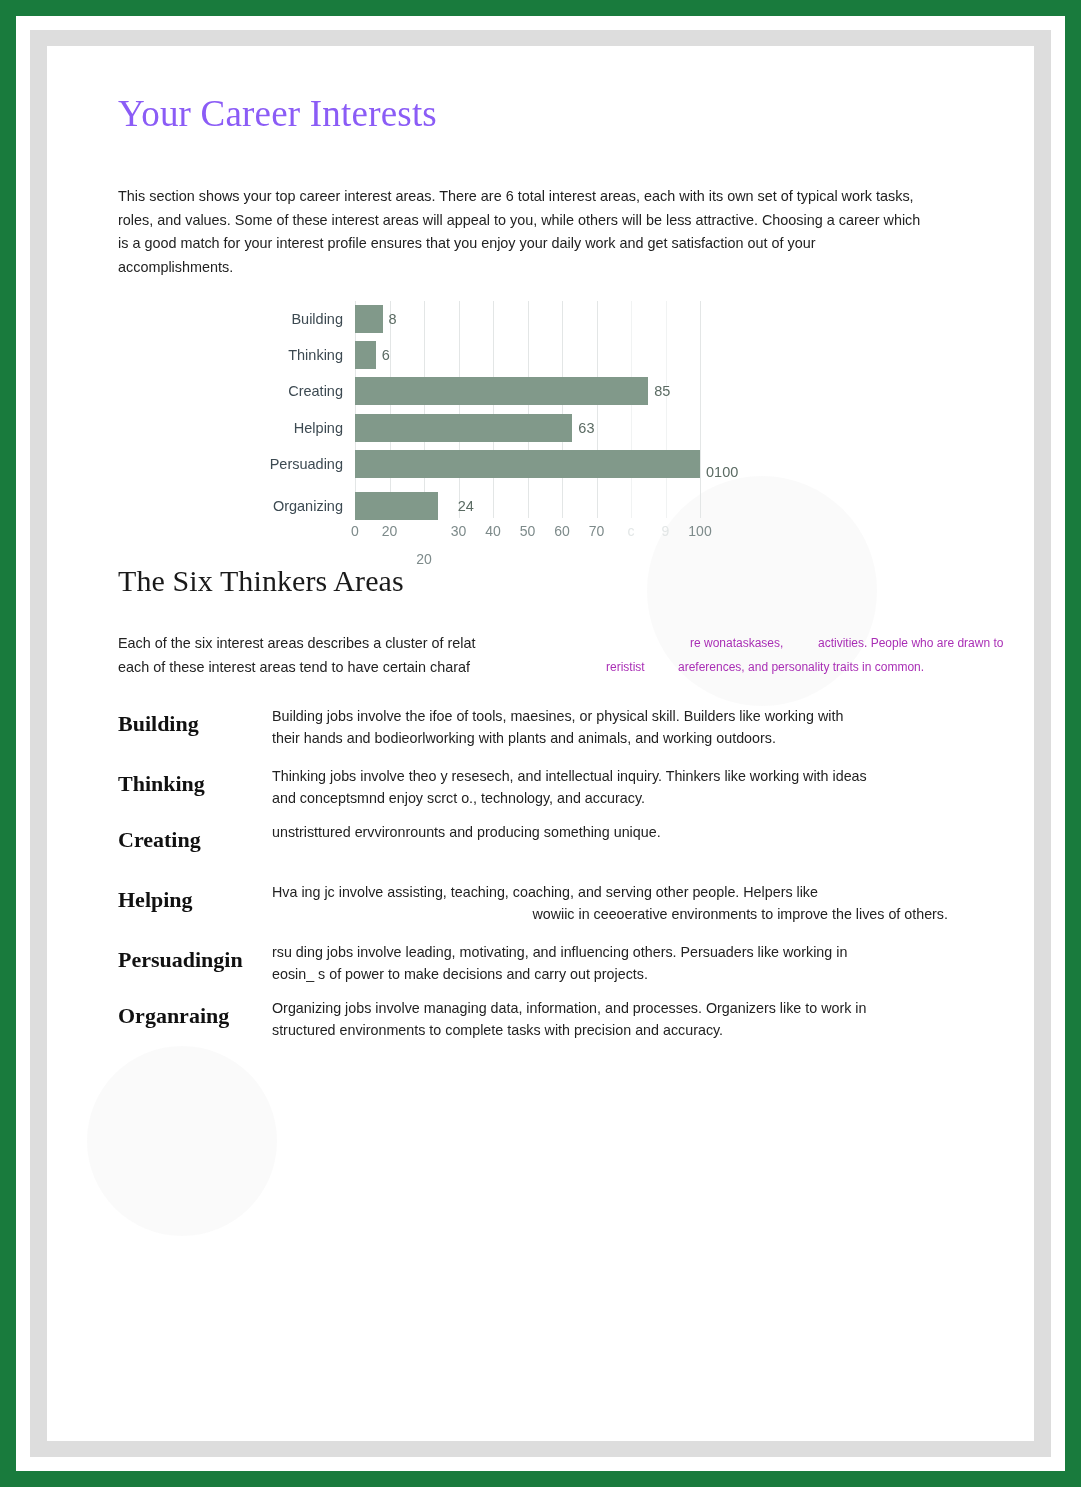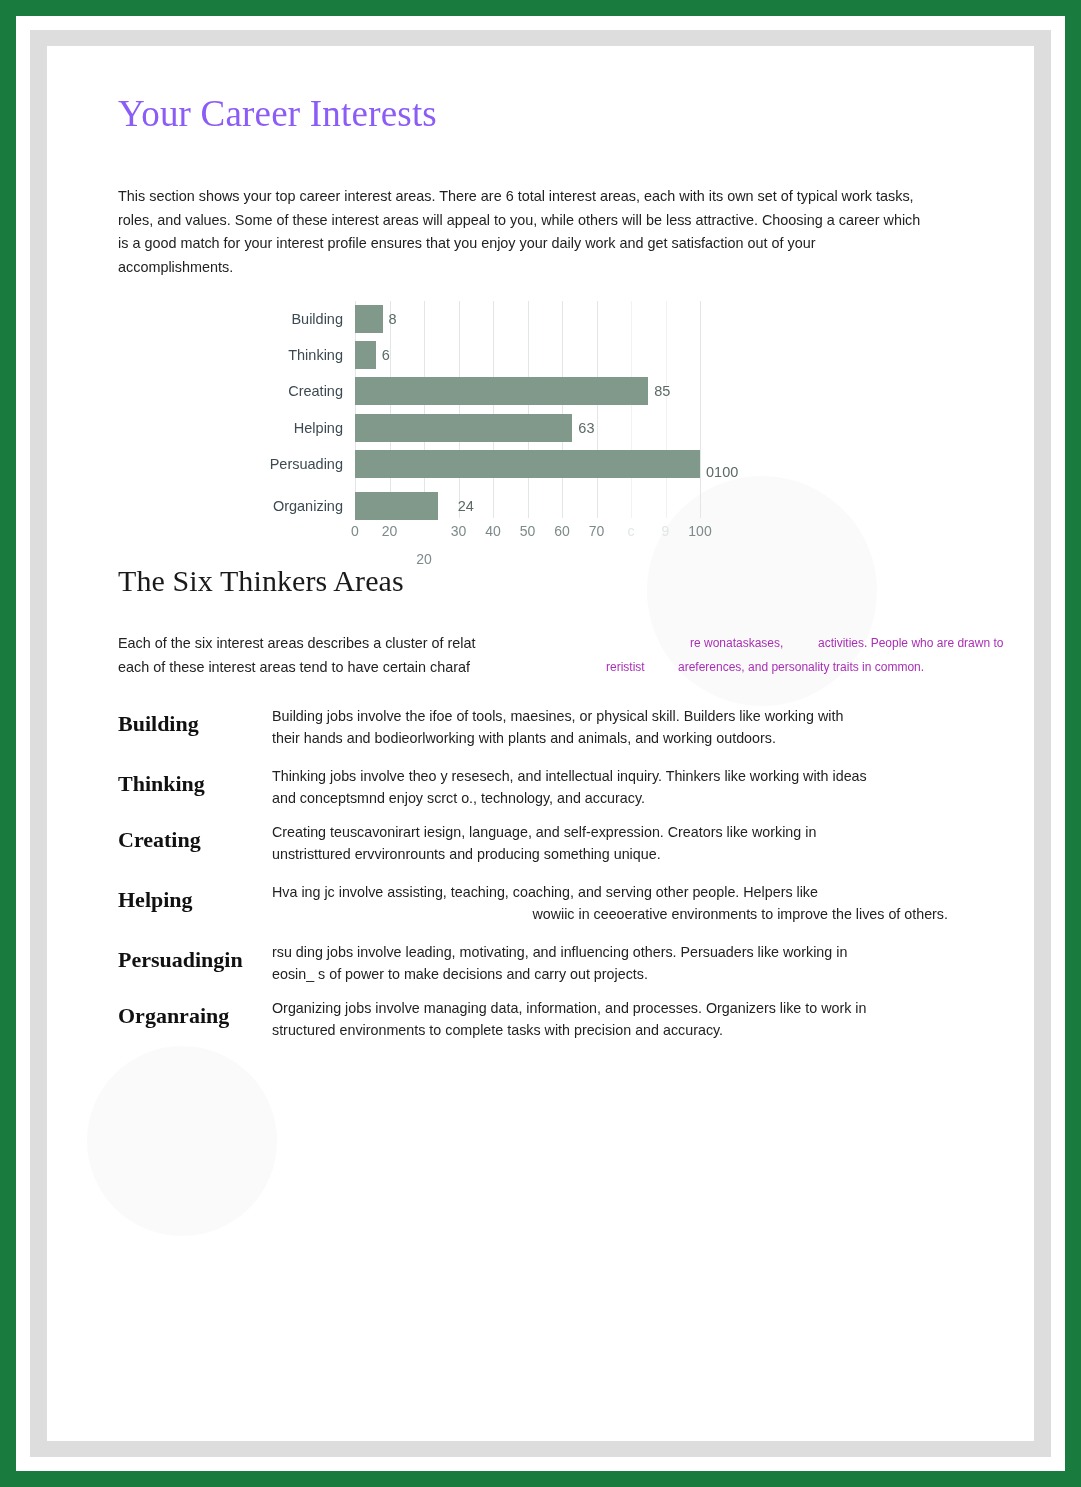--- a/index.html
+++ b/index.html
@@ -286,21 +286,20 @@
       <div class="def-row" style="position: absolute; left: 0px; top: 60px; width: 830px;">
         <div class="def-term">Thinking</div>
         <div class="def-desc">
           <div style="white-space: nowrap;">Thinking jobs involve theo y resesech, and intellectual inquiry. Thinkers like working with ideas</div>
           <div style="white-space: nowrap;">and conceptsmnd enjoy scrct o., technology, and accuracy.</div>
         </div>
       </div>
       <div class="def-row" style="position: absolute; left: 0px; top: 116px; width: 830px;">
         <div class="def-term">Creating</div>
         <div class="def-desc">
-          <div style="white-space: nowrap;">Creating teuscavonirart iesign, language, and self-expression. Creators like working in</div>
           <div style="white-space: nowrap;">unstristtured ervvironrounts and producing something unique.</div>
         </div>
       </div>
       <div class="def-row" style="position: absolute; left: 0px; top: 176px; width: 830px;">
         <div class="def-term">Helping</div>
         <div class="def-desc">
           <div style="white-space: nowrap;">Hva ing jc involve assisting, teaching, coaching, and serving other people. Helpers like</div>
           <div style="white-space: nowrap; text-align: right;">wowiic  in ceeoerative environments to improve the lives of others.</div>
         </div>
       </div>

